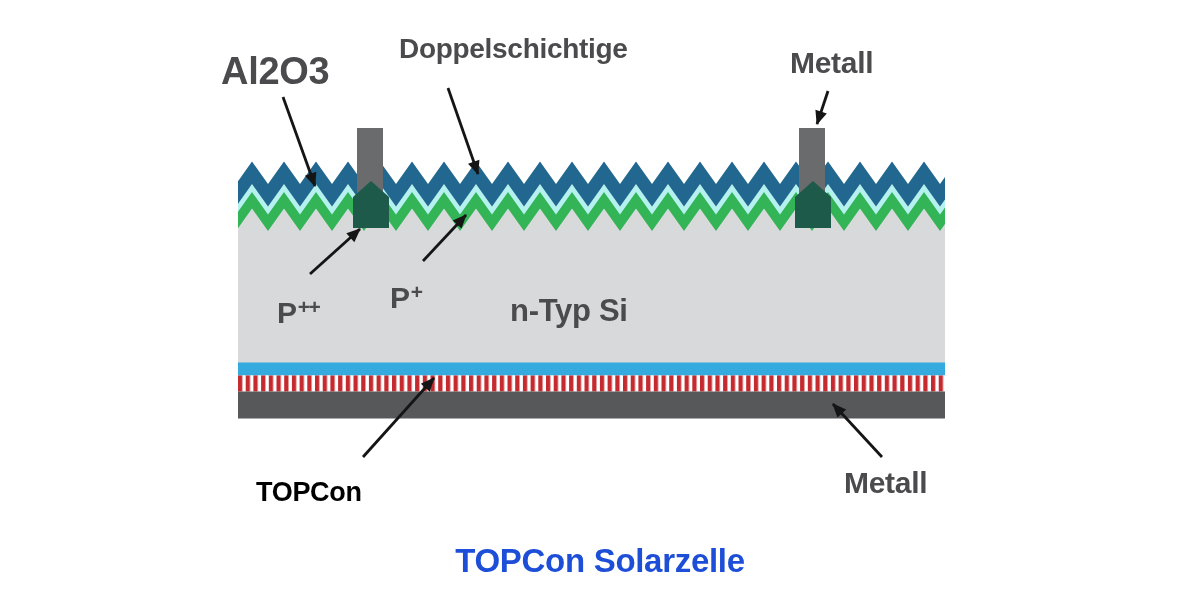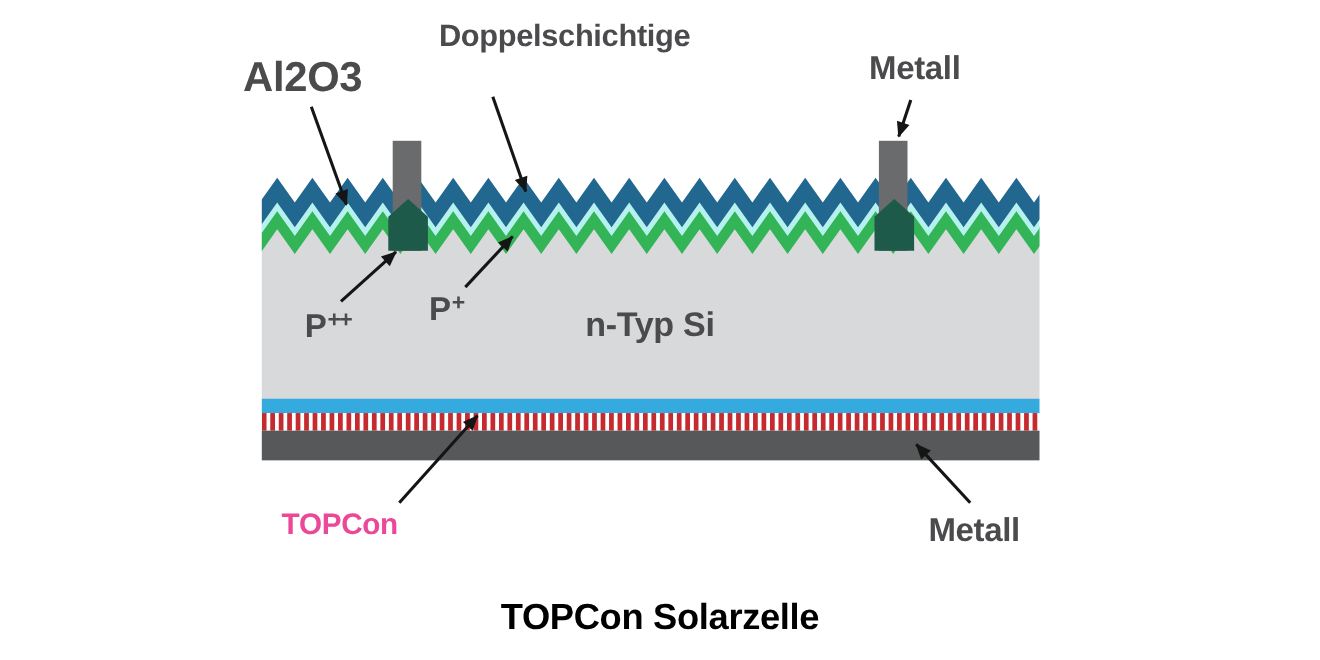--- a/index.html
+++ b/index.html
@@ -3,21 +3,21 @@
 <meta charset="utf-8">
 <style>
   html,body{margin:0;padding:0;background:#ffffff;}
   .canvas{
     position:relative;width:1200px;height:600px;background:#fff;
     font-family:"Liberation Sans",sans-serif;overflow:hidden;
   }
   .canvas svg{position:absolute;left:0;top:0;}
   .lbl{position:absolute;white-space:nowrap;letter-spacing:-0.3px;}
   .b{font-weight:700;}
-  .m{font-weight:600;}
+  .m{font-weight:600;margin-top:16px;}
   .arc{font-size:28px;line-height:33px;}
   .arc .l1{padding-left:2px;}
   .topcon{font-size:27px;line-height:31px;}
   .title{left:0;right:0;top:542px;text-align:center;font-size:33px;}
   .sup{font-size:21px;vertical-align:9px;letter-spacing:-1.5px;margin-left:1px;font-weight:700;}
 </style>
 </head>
 <body style="background: rgb(255, 255, 255);">
 
 <div class="canvas">
@@ -62,23 +62,23 @@
   <div class="lbl m arc" style="left: 397px; top: 16px; color: rgb(75, 75, 77);">
     <div class="l1">Doppelschichtige</div>
   </div>
 
   <div class="lbl b" style="left: 790px; top: 46px; font-size: 30px; color: rgb(75, 75, 77);">Metall</div>
 
   <div class="lbl m" style="left: 277px; top: 279px; font-size: 30px; color: rgb(75, 75, 77);"><span>P</span><span class="sup">++</span></div>
 
   <div class="lbl m" style="left: 390px; top: 264px; font-size: 30px; color: rgb(75, 75, 77);"><span>P</span><span class="sup">+</span></div>
 
-  <div class="lbl m" style="left: 532px; top: 277px; font-size: 31px; color: rgb(75, 75, 77);">n-Typ Si</div>
+  <div class="lbl m" style="left: 510px; top: 277px; font-size: 31px; color: rgb(75, 75, 77);">n-Typ Si</div>
 
-  <div class="lbl m topcon" style="left: 256px; top: 461px; color: #ec4899;">
+  <div class="lbl m topcon" style="left: 256px; top: 461px; color: #000000;">
     <div>TOPCon</div>
   </div>
 
   <div class="lbl b" style="left: 844px; top: 466px; font-size: 30px; color: rgb(75, 75, 77);">Metall</div>
 
-  <div class="lbl b title" style="color: #000000;">TOPCon Solarzelle</div>
+  <div class="lbl b title" style="color: #1d4ed8;">TOPCon Solarzelle</div>
 
 </div>
 
 </body></html>

